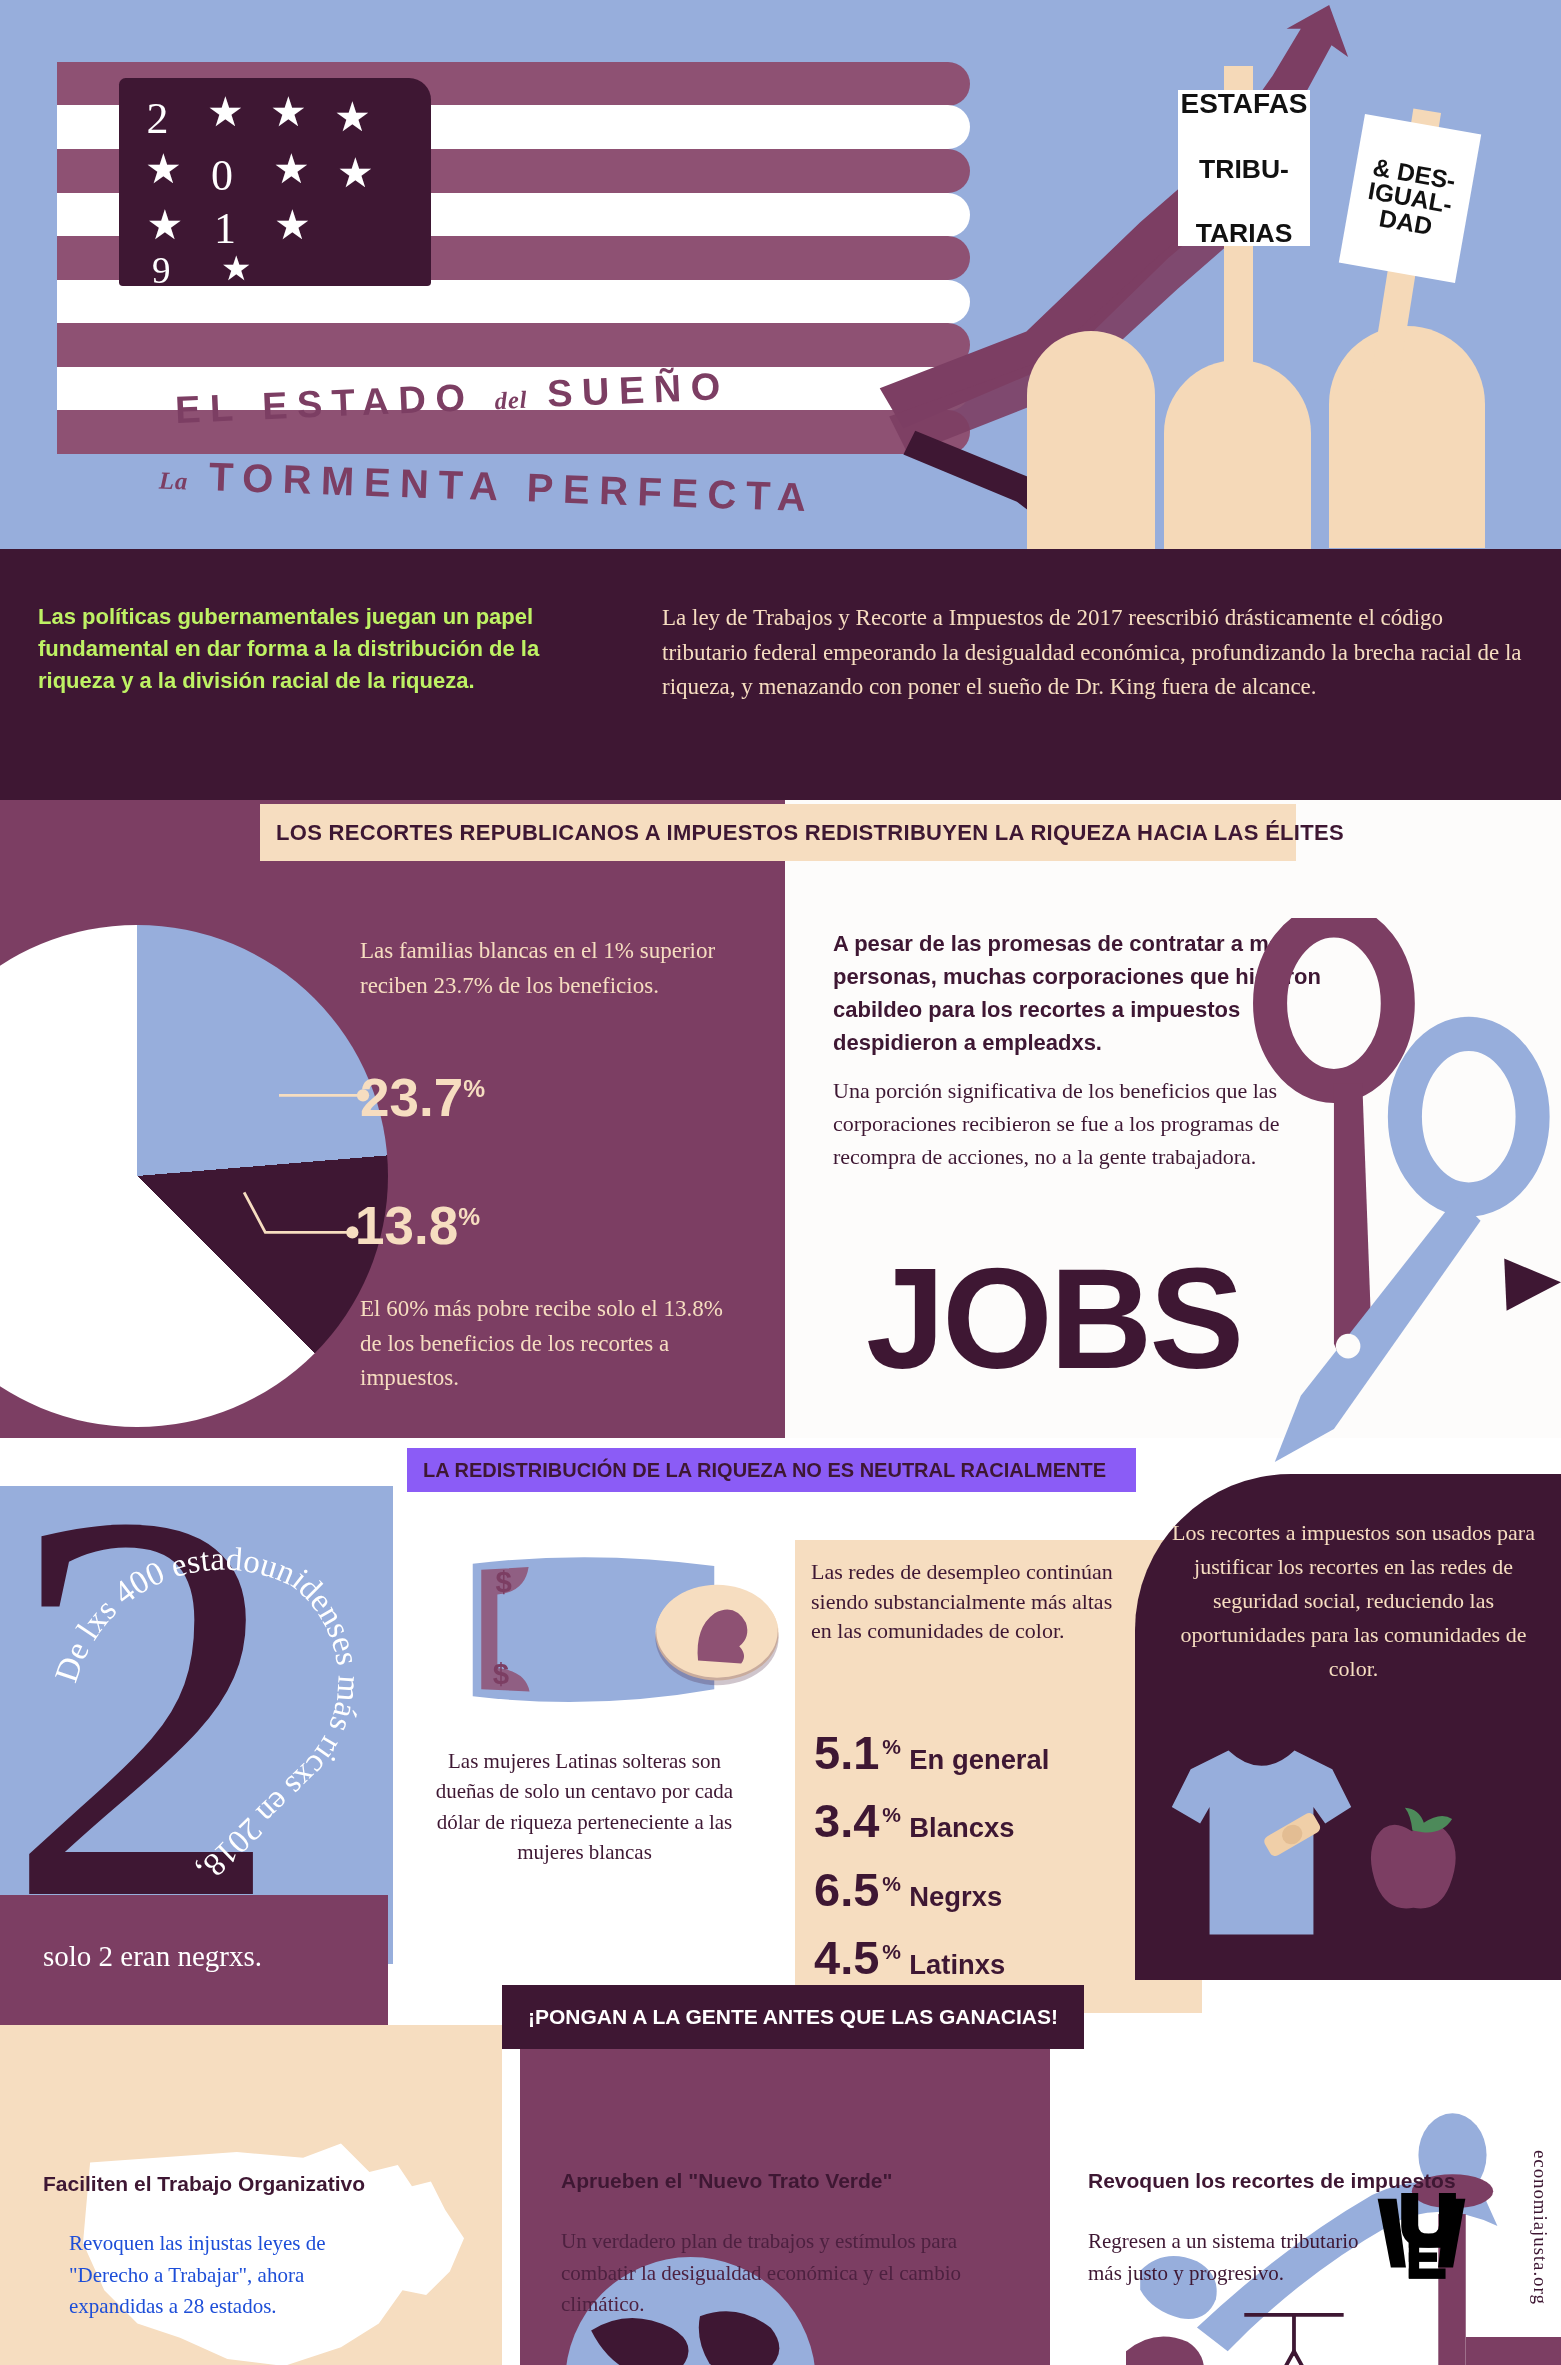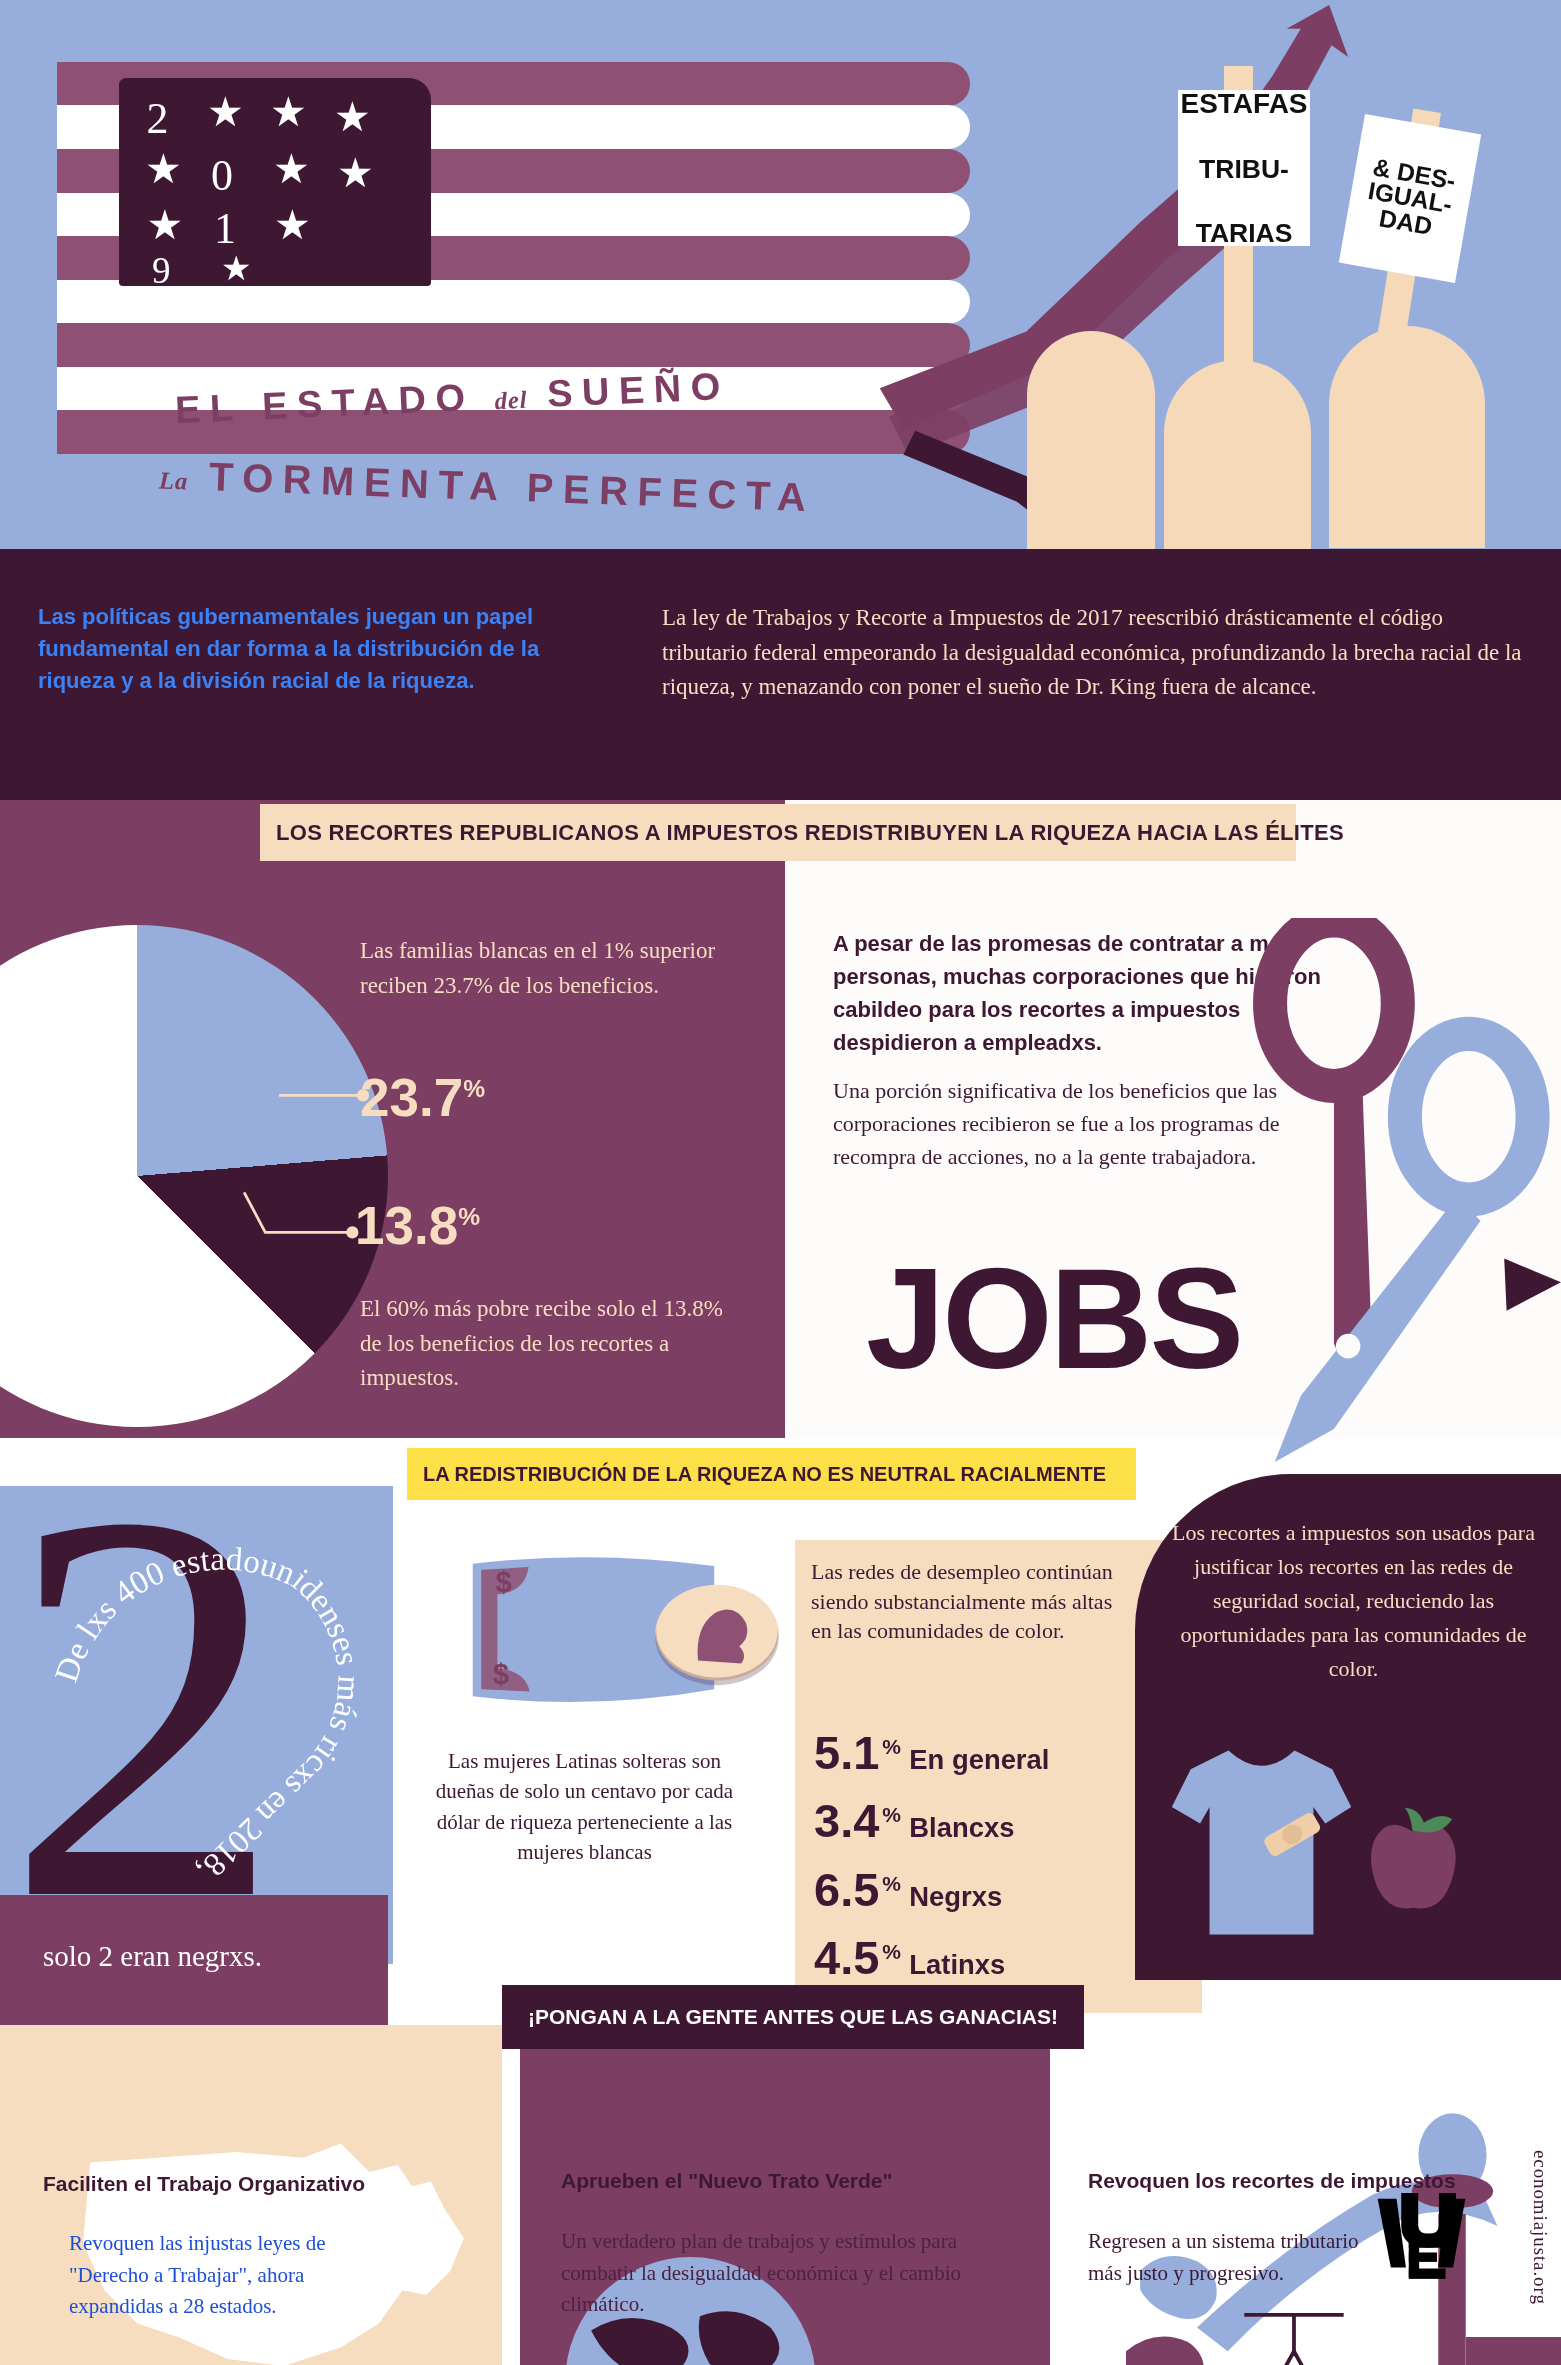--- a/index.html
+++ b/index.html
@@ -33,32 +33,32 @@
   
   .protester { position:absolute; background:#f5d9b8; z-index:4; }
   .sign { position:absolute; background:#fff; z-index:5; display:flex; flex-direction:column; justify-content:center; align-items:center;
           font-family:"Liberation Sans", sans-serif; font-weight:bold; color:#111; text-align:center; line-height:1.0; }
   #sign1 { left:1178px; top:90px; width:132px; height:156px; font-size:26.5px;justify-content:space-between; }
   #sign1 .big { font-size:28px; }
   #sign2 { left:1351px; top:123px; width:118px; height:151px; transform:rotate(10deg); font-size:24.6px; }
 
   
   .intro { position:absolute; left:0; top:549px; width:1561px; height:251px; background:#3e1733; }
-  .intro-l { position:absolute; left:38px; top:52px; width:577px; color:#3b82f6;
+  .intro-l { position:absolute; left:38px; top:52px; width:577px; color:#bef264;
              font-family:"Liberation Sans", sans-serif; font-weight:bold; font-size:22px; line-height:1.45; }
   .intro-r { position:absolute; left:662px; top:52px; width:866px; color:#f6ddc0;
              font-family:"Liberation Serif", serif; font-size:23px; line-height:1.5; }
 
   
   .sec1 { position:absolute; left:0; top:800px; width:1561px; height:639px; background:#7c3e63; }
   .sec1 .rightpanel { position:absolute; left:785px; top:0; width:776px; height:639px; background:#fdfcfb; }
   .hdr-band { position:absolute; font-family:"Liberation Sans", sans-serif; font-weight:bold;
               display:flex; align-items:center; padding:0 16px; white-space:nowrap; }
   #hdr1 { left:260px; top:804px; width:1036px; height:57px; background:#f6ddc0; color:#3e1733; font-size:22px; letter-spacing:0.3px; z-index:12; }
-  #hdr2 { left:407px; top:1448px; width:729px; height:52px; background:#fde047; color:#3e1733; font-size:20px; z-index:12; }
+  #hdr2 { left:407px; top:1448px; width:729px; height:44px; background:#8b5cf6; color:#3e1733; font-size:20px; z-index:12; }
   #hdr3 { left:502px; top:1985px; width:582px; height:64px; background:#3e1733; color:#ffffff; font-size:21px; z-index:12; justify-content:center; }
 
   .pie { position:absolute; left:-114px; top:925px; width:502px; height:502px; border-radius:50%;
          background:conic-gradient(from 0deg, #97aedc 0deg 85.3deg, #3e1733 85.3deg 135deg, #ffffff 135deg 360deg);
          z-index:10; }
   .pietxt1 { position:absolute; left:360px; top:934px; width:364px; color:#f6ddc0; font-size:23px; line-height:1.5; z-index:11; }
   .pietxt2 { position:absolute; left:360px; top:1292px; width:374px; color:#f6ddc0; font-size:23px; line-height:1.5; z-index:11; }
   .bigpct { position:absolute; color:#f6ddc0; font-family:"Liberation Sans", sans-serif; font-weight:bold; z-index:11; }
   #pct1 { left:360px; top:1067px; font-size:53px; }
   #pct2 { left:355px; top:1195px; font-size:53px; }

